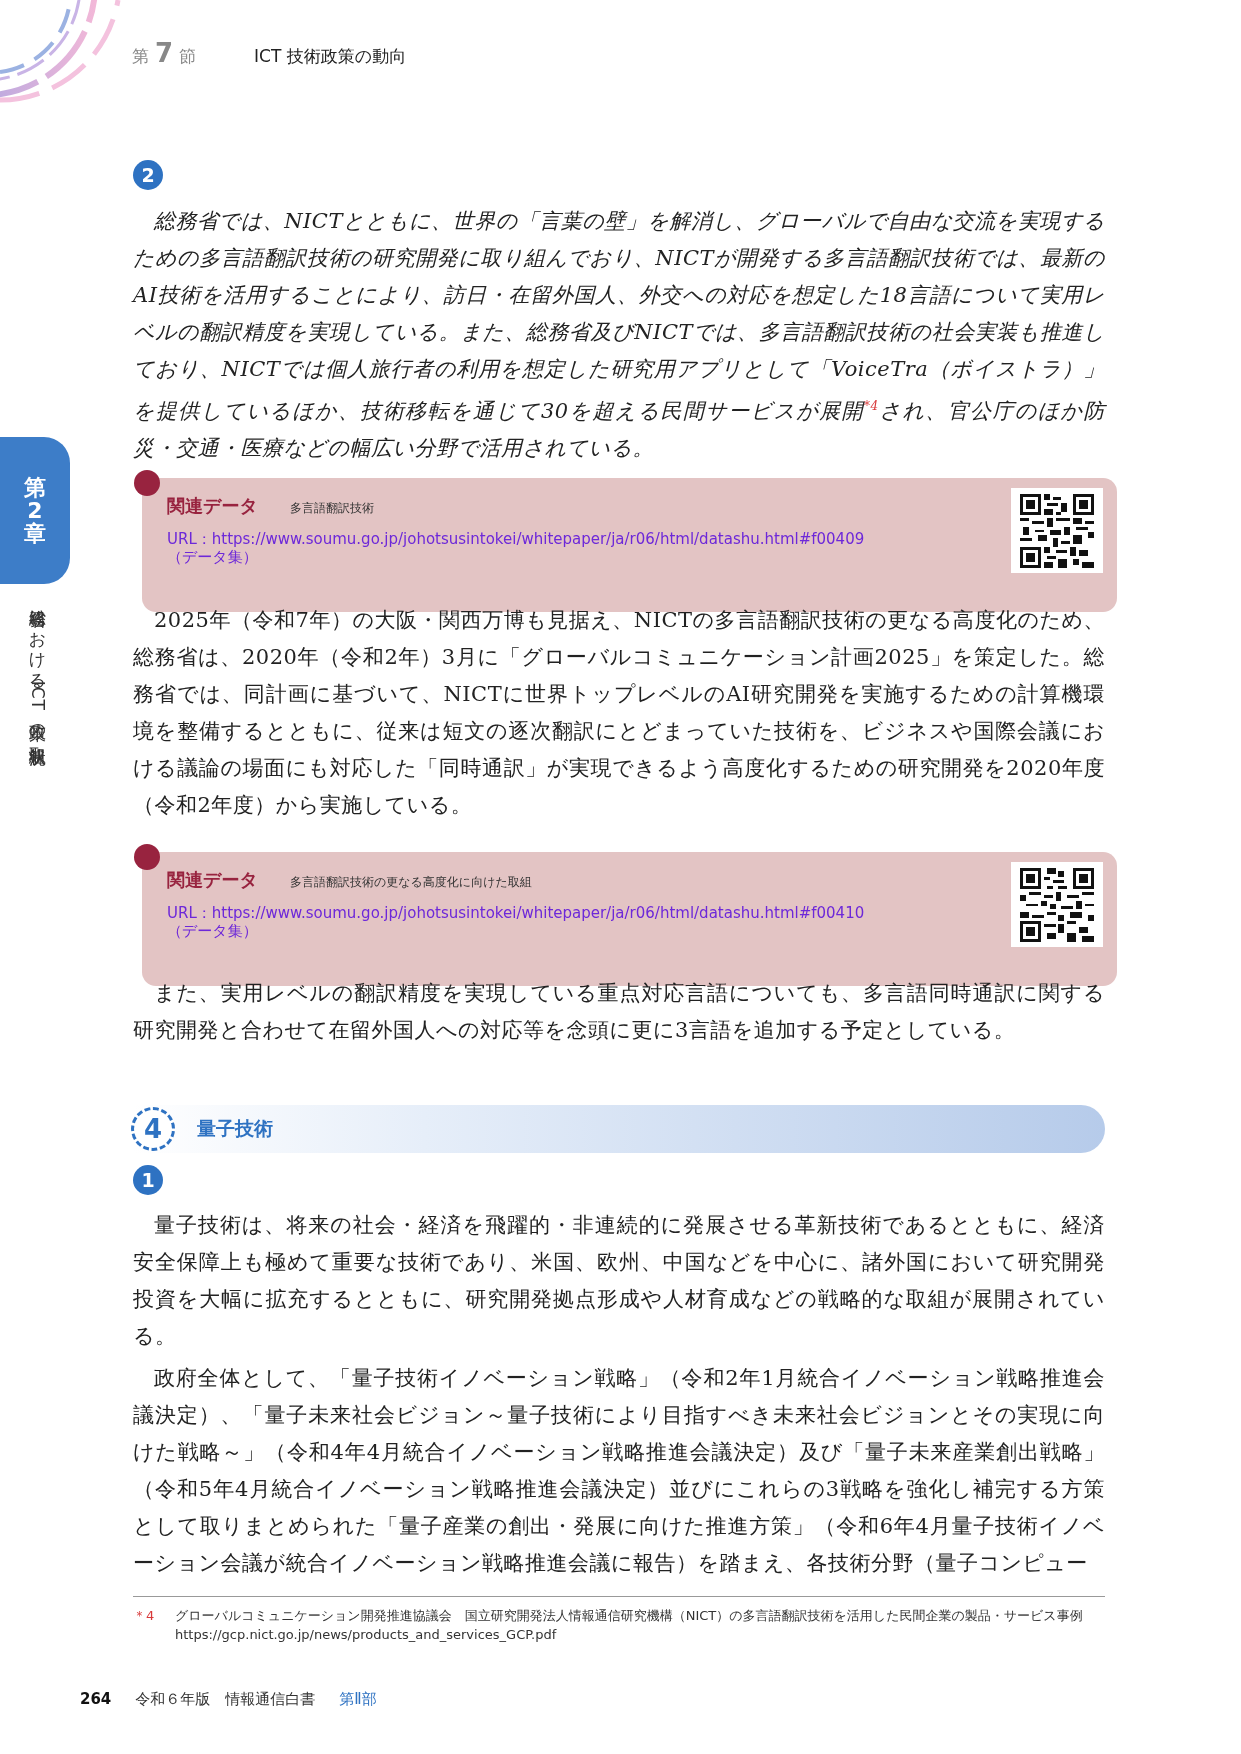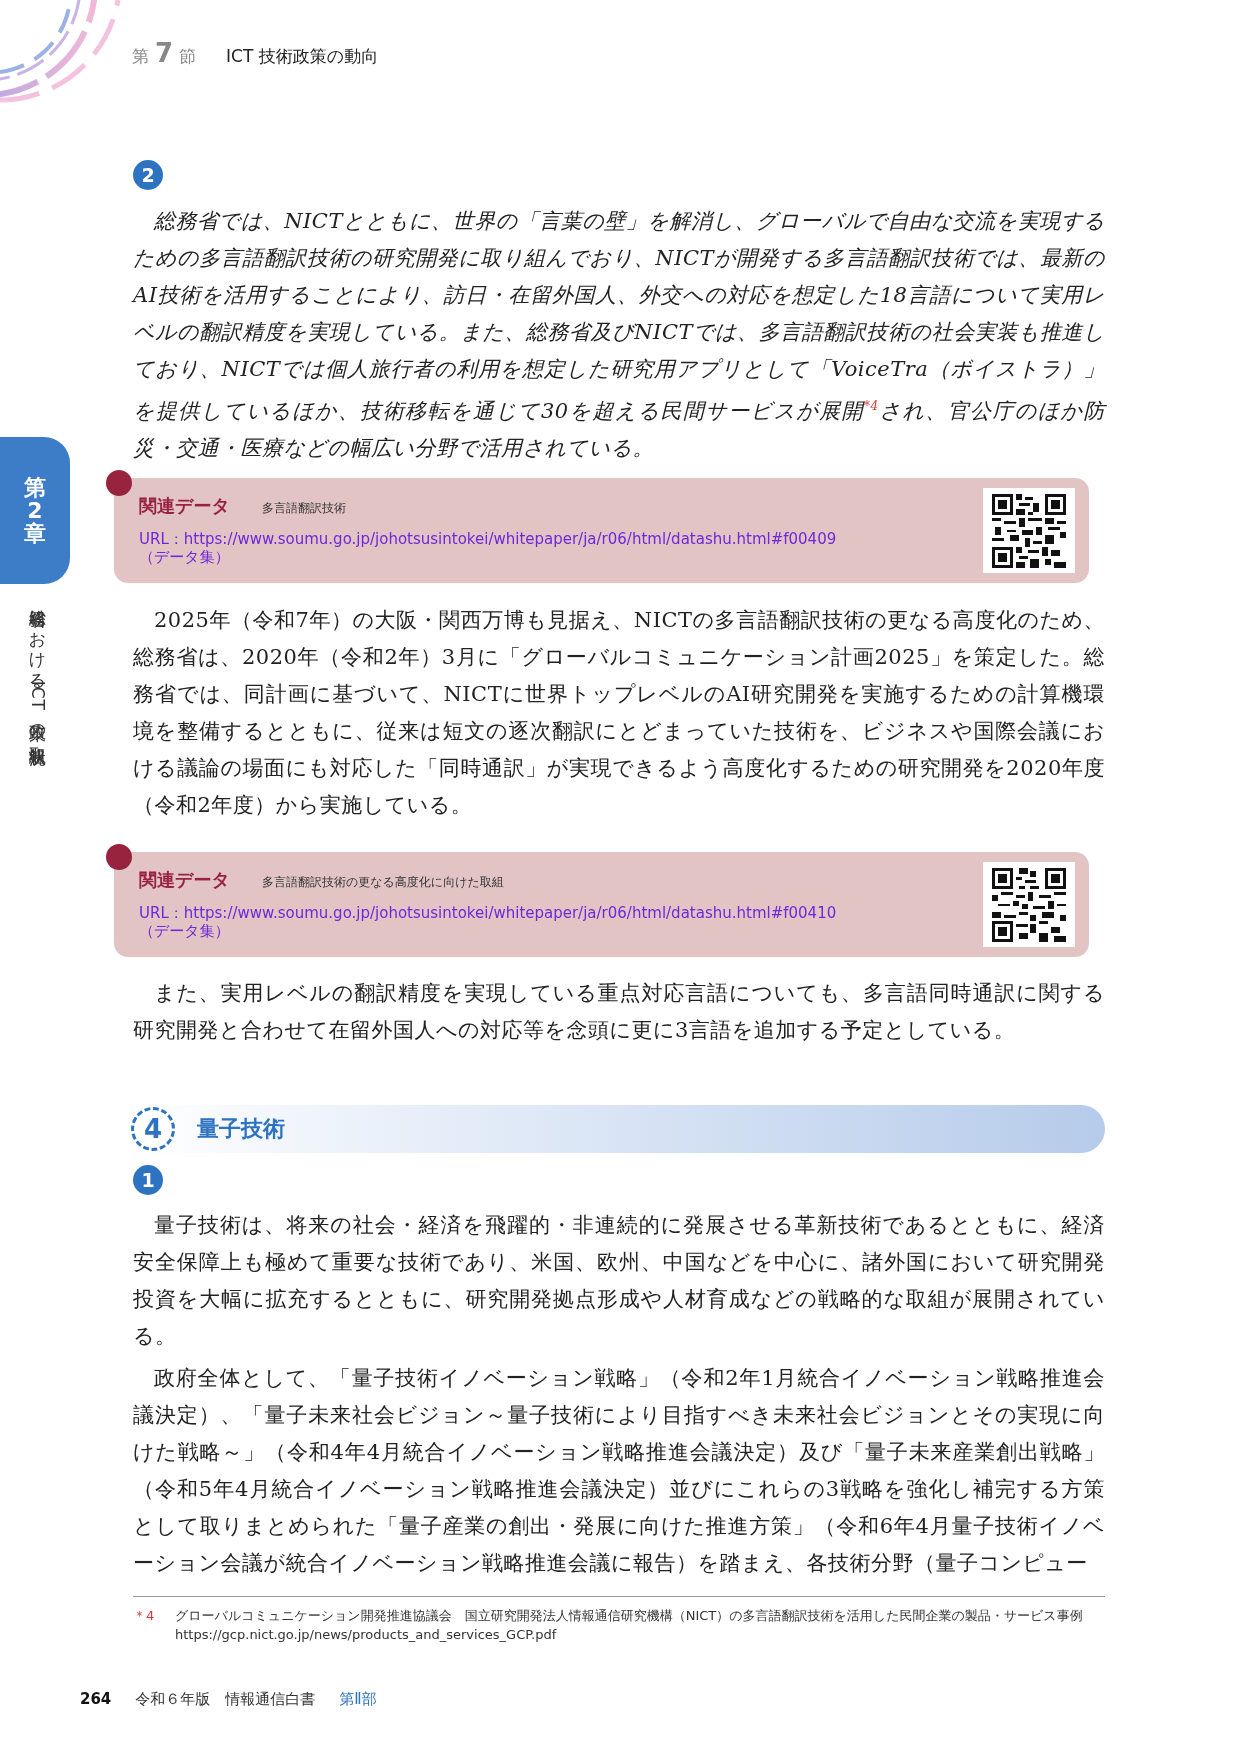--- a/index.html
+++ b/index.html
@@ -6,21 +6,21 @@
   body { width: 1241px; height: 1754px; position: relative; overflow: hidden;
          font-family: "DejaVu Serif", "Liberation Serif", serif; color: #222; }
 
   
   .deco { position: absolute; left: 0; top: 0; width: 130px; height: 110px; }
 
   .running-head { position: absolute; left: 132px; top: 38px; height: 28px;
     display: flex; align-items: baseline; font-family: "DejaVu Sans", "Liberation Sans", sans-serif; }
   .rh-section { color: #888; font-size: 17px; }
   .rh-section .num { font-size: 26px; font-weight: bold; color: #888; margin: 0 6px; }
-  .rh-title { margin-left: 30px; font-size: 17px; color: #222; }
+  .rh-title { margin-left: 58px; font-size: 17px; color: #222; }
 
   
   .chapter-tab { position: absolute; left: 0; top: 437px; width: 70px; height: 147px;
     background: #3d7dc8; border-radius: 0 26px 26px 0;
     display: flex; flex-direction: column; align-items: center; justify-content: center;
     font-family: "DejaVu Sans", "Liberation Sans", sans-serif; color: #fff; font-weight: bold; font-size: 22px; line-height: 1.05; }
   .chapter-tab span { display: block; }
   .chapter-side { position: absolute; left: 26px; top: 596px; width: 24px;
     writing-mode: vertical-rl; font-family: "DejaVu Sans", "Liberation Sans", sans-serif;
     font-size: 17px; color: #333; letter-spacing: 1px; }
@@ -29,38 +29,38 @@
 
   .h2 { display: flex; align-items: center; font-family: "DejaVu Sans", "Liberation Sans", sans-serif;
     font-size: 25px; font-weight: bold; color: #111; }
   .h2 .badge { width: 30px; height: 30px; border-radius: 50%; background: #2e72c2; color: #fff;
     display: inline-flex; align-items: center; justify-content: center; font-size: 19px; font-weight: bold;
     margin-right: 12px; flex: none; }
 
   .para { font-size: 21px; line-height: 37px; margin: 0; text-align: justify; text-indent: 1em; letter-spacing: 0.5px; }
   .fnref { color: #d8393a; font-size: 12px; vertical-align: super; }
 
-  .data-box { position: absolute; left: 114px; width: 975px; height: 105px; background: #e3c4c4;
+  .data-box { position: absolute; left: 142px; width: 975px; height: 134px; background: #e3c4c4;
     border-radius: 14px; font-family: "DejaVu Sans", "Liberation Sans", sans-serif; }
   .data-box .dot { position: absolute; left: -8px; top: -8px; width: 26px; height: 26px; border-radius: 50%; background: #98233f; }
   .data-box .label { position: absolute; left: 25px; top: 16px; color: #98233f; font-weight: bold; font-size: 18px; }
   .data-box .title { position: absolute; left: 148px; top: 22px; color: #333; font-size: 12px; }
   .data-box .url { position: absolute; left: 25px; top: 52px; color: #6d28d9; font-size: 15px; line-height: 18px; }
   .data-box .qr { position: absolute; right: 14px; top: 10px; width: 92px; height: 85px; background: #fff;
     display: flex; align-items: center; justify-content: center; }
   .qr svg { width: 78px; height: 74px; }
 
   .banner { position: absolute; left: 133px; top: 1105px; width: 972px; height: 48px;
     border-radius: 0 24px 24px 0;
     background: linear-gradient(90deg, #ffffff 0%, #e6eef9 30%, #b6cbea 100%);
     display: flex; align-items: center; font-family: "DejaVu Sans", "Liberation Sans", sans-serif; }
   .banner .cog { width: 44px; height: 44px; border-radius: 50%; border: 3px dashed #2e72c2; background: #fff;
     color: #2e72c2; display: flex; align-items: center; justify-content: center; font-size: 26px; font-weight: bold;
     box-sizing: border-box; margin-left: -2px; }
-  .banner .btitle { margin-left: 22px; font-size: 22px; font-weight: bold; color: #2e72c2; }
+  .banner .btitle { margin-left: 22px; font-size: 19px; font-weight: bold; color: #2e72c2; }
 
   .footnote-rule { position: absolute; left: 133px; top: 1596px; width: 972px; border-top: 1px solid #999; }
   .footnote { position: absolute; left: 133px; top: 1606px; width: 972px; font-family: "DejaVu Sans", "Liberation Sans", sans-serif;
     font-size: 13px; line-height: 19px; color: #333; display: flex; }
   .footnote .mark { color: #d8393a; width: 42px; flex: none; }
 
   .folio { position: absolute; left: 80px; top: 1690px; font-family: "DejaVu Sans", "Liberation Sans", sans-serif; font-size: 15px; color: #333; display: flex; gap: 24px; }
   .folio .pg { font-weight: bold; color: #111; }
   .folio .part { color: #2e72c2; }
 </style>

